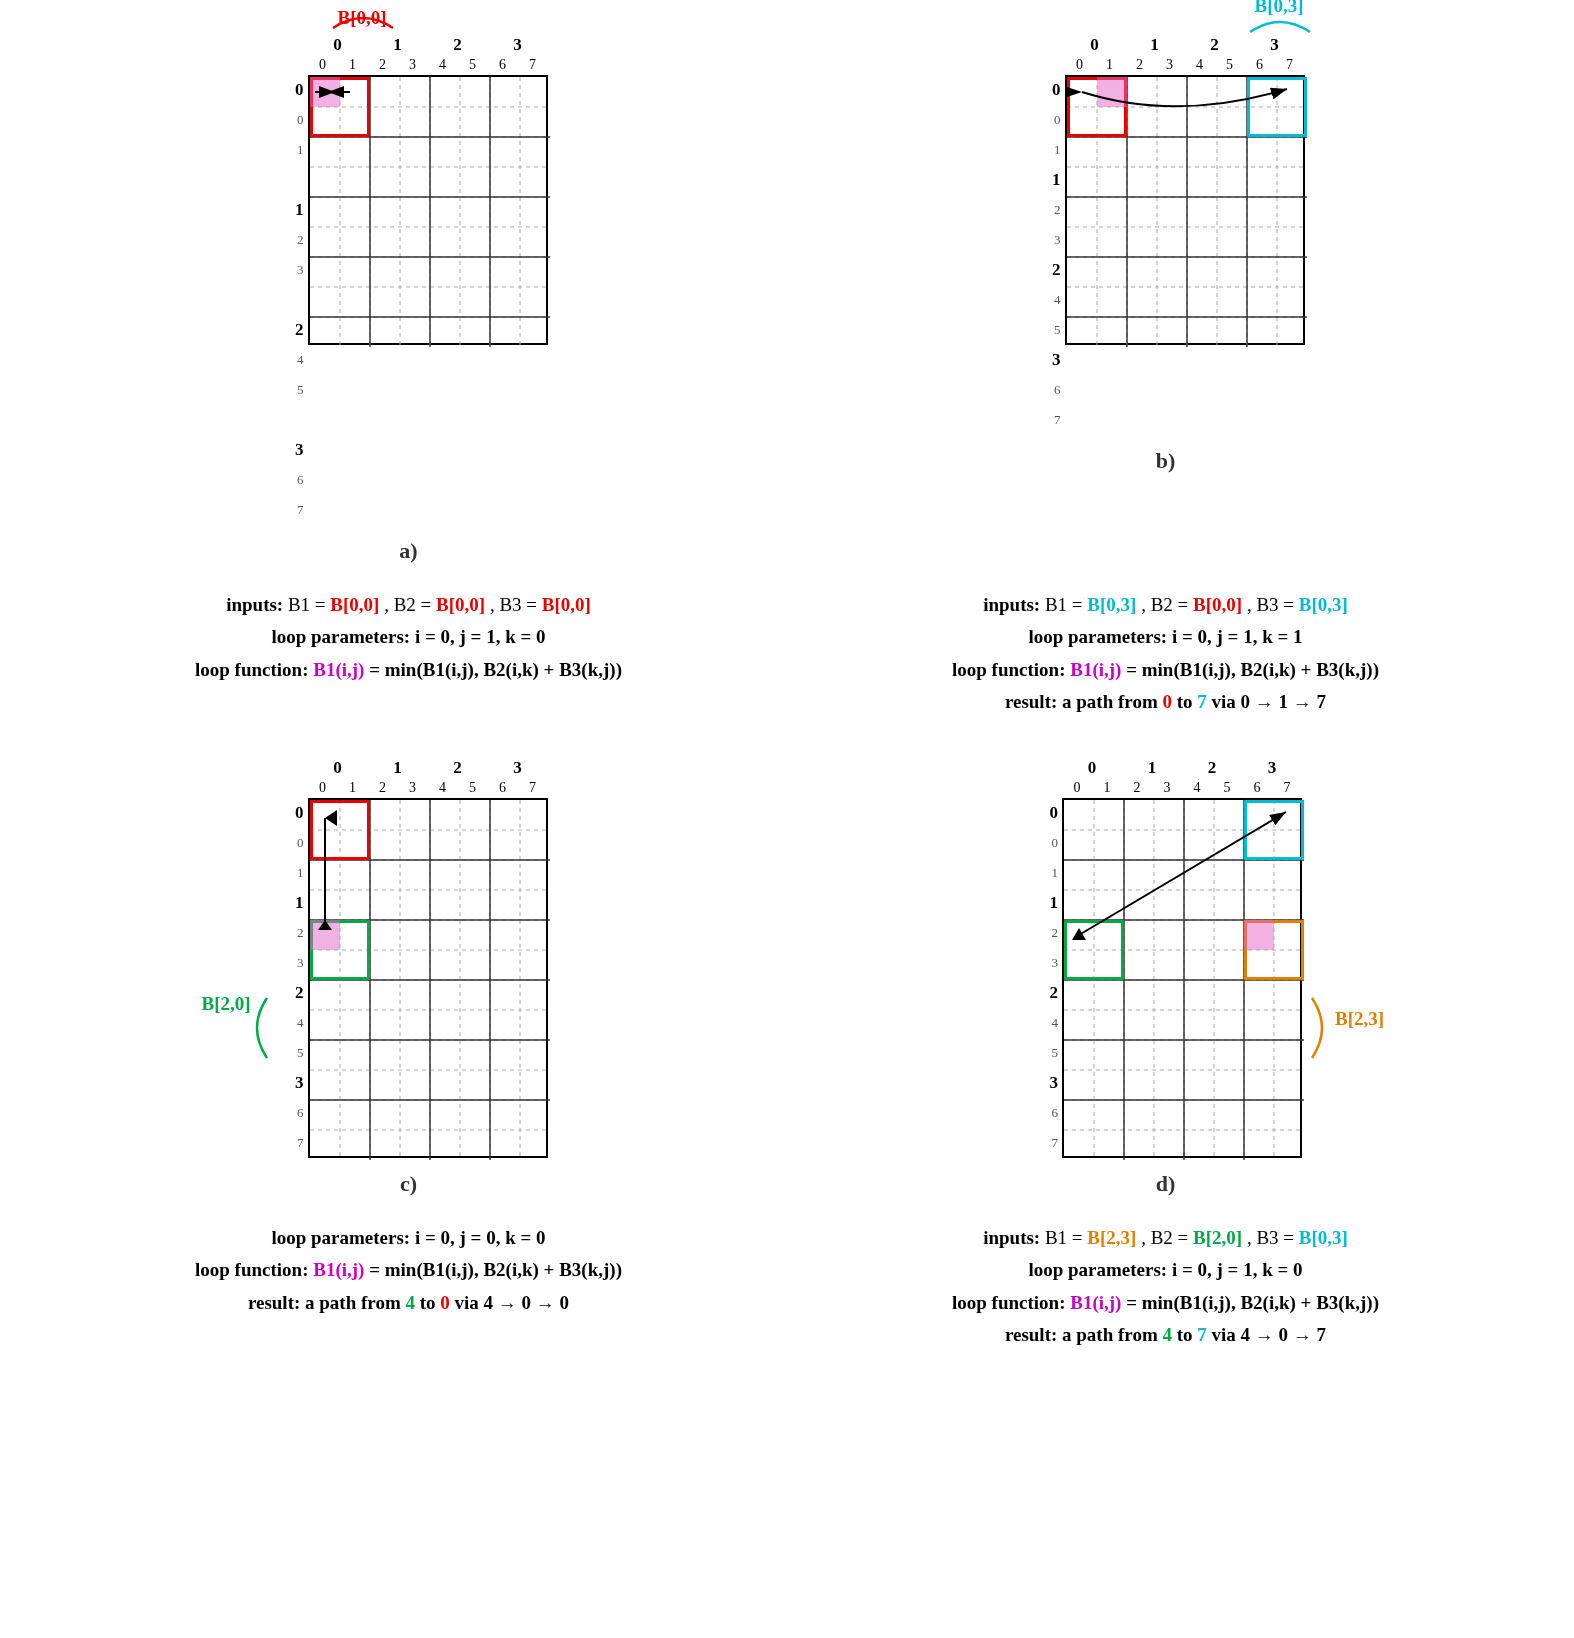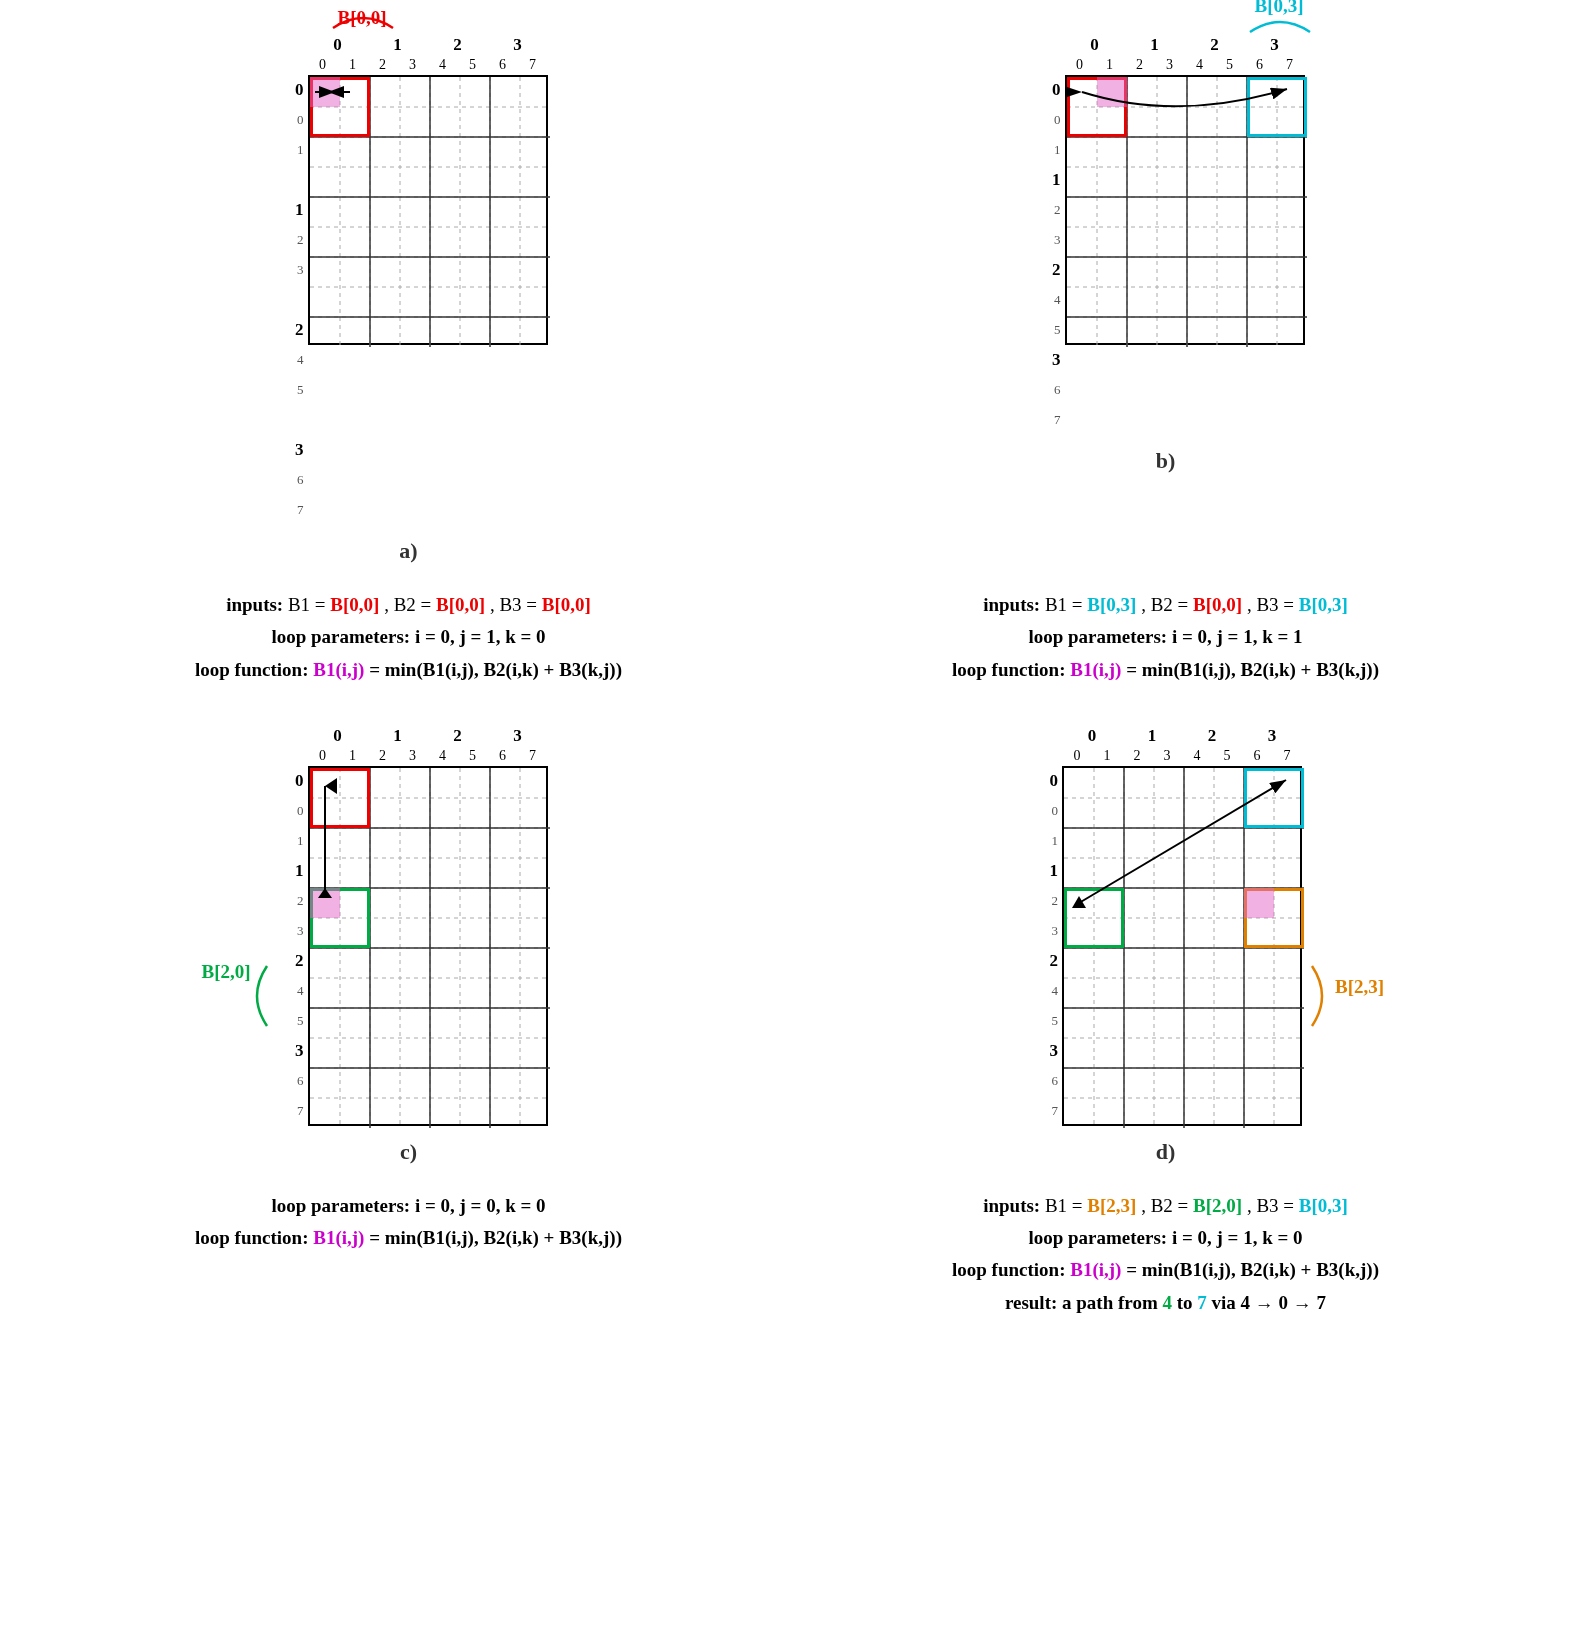--- a/index.html
+++ b/index.html
@@ -285,20 +285,23 @@
     <div class="info-line">
       <span style="font-weight:bold;">inputs:</span>
       <span> B1 = </span><span style="color:#00bcd4;font-weight:bold;">B[0,3]</span>
       <span>, B2 = </span><span style="color:#e00;font-weight:bold;">B[0,0]</span>
       <span>, B3 = </span><span style="color:#00bcd4;font-weight:bold;">B[0,3]</span>
     </div>
     <div class="info-line" style="font-weight:bold;">loop parameters: i = 0, j = 1, k = 1</div>
     <div class="info-line" style="font-weight:bold;">
       loop function: <span style="color:#cc00cc;font-weight:bold;">B1(i,j)</span> = min(B1(i,j), B2(i,k) + B3(k,j))
     </div>
+    <div class="info-line" style="font-weight:bold;">
+      result: a path from <span style="color:#e00;">0</span> <span>to</span> <span style="color:#00bcd4;">7</span> via 0 → 1 → 7
+    </div>
   </div>
 
   <div class="diagram-section">
     <div style="position:relative; margin-bottom:5px;">
 
       <div style="display:flex; margin-left:38px; margin-bottom:2px;">
         <div style="width:60px; text-align:center; font-size:17px; font-weight:bold;">0</div>
         <div style="width:60px; text-align:center; font-size:17px; font-weight:bold;">1</div>
         <div style="width:60px; text-align:center; font-size:17px; font-weight:bold;">2</div>
         <div style="width:60px; text-align:center; font-size:17px; font-weight:bold;">3</div>
@@ -491,20 +494,23 @@
       </div>
     </div>
     <div class="diagram-label">d)</div>
   </div>
 
   <div class="info-section">
     <div class="info-line" style="font-weight:bold;">loop parameters: i = 0, j = 0, k = 0</div>
     <div class="info-line" style="font-weight:bold;">
       loop function: <span style="color:#cc00cc;font-weight:bold;">B1(i,j)</span> = min(B1(i,j), B2(i,k) + B3(k,j))
     </div>
+    <div class="info-line" style="font-weight:bold;">
+      result: a path from <span style="color:#00aa44;">4</span> <span>to</span> <span style="color:#e00;">0</span> via 4 → 0 → 0
+    </div>
   </div>
 
   <div class="info-section">
     <div class="info-line">
       <span style="font-weight:bold;">inputs:</span>
       <span> B1 = </span><span style="color:#e08000;font-weight:bold;">B[2,3]</span>
       <span>, B2 = </span><span style="color:#00aa44;font-weight:bold;">B[2,0]</span>
       <span>, B3 = </span><span style="color:#00bcd4;font-weight:bold;">B[0,3]</span>
     </div>
     <div class="info-line" style="font-weight:bold;">loop parameters: i = 0, j = 1, k = 0</div>

